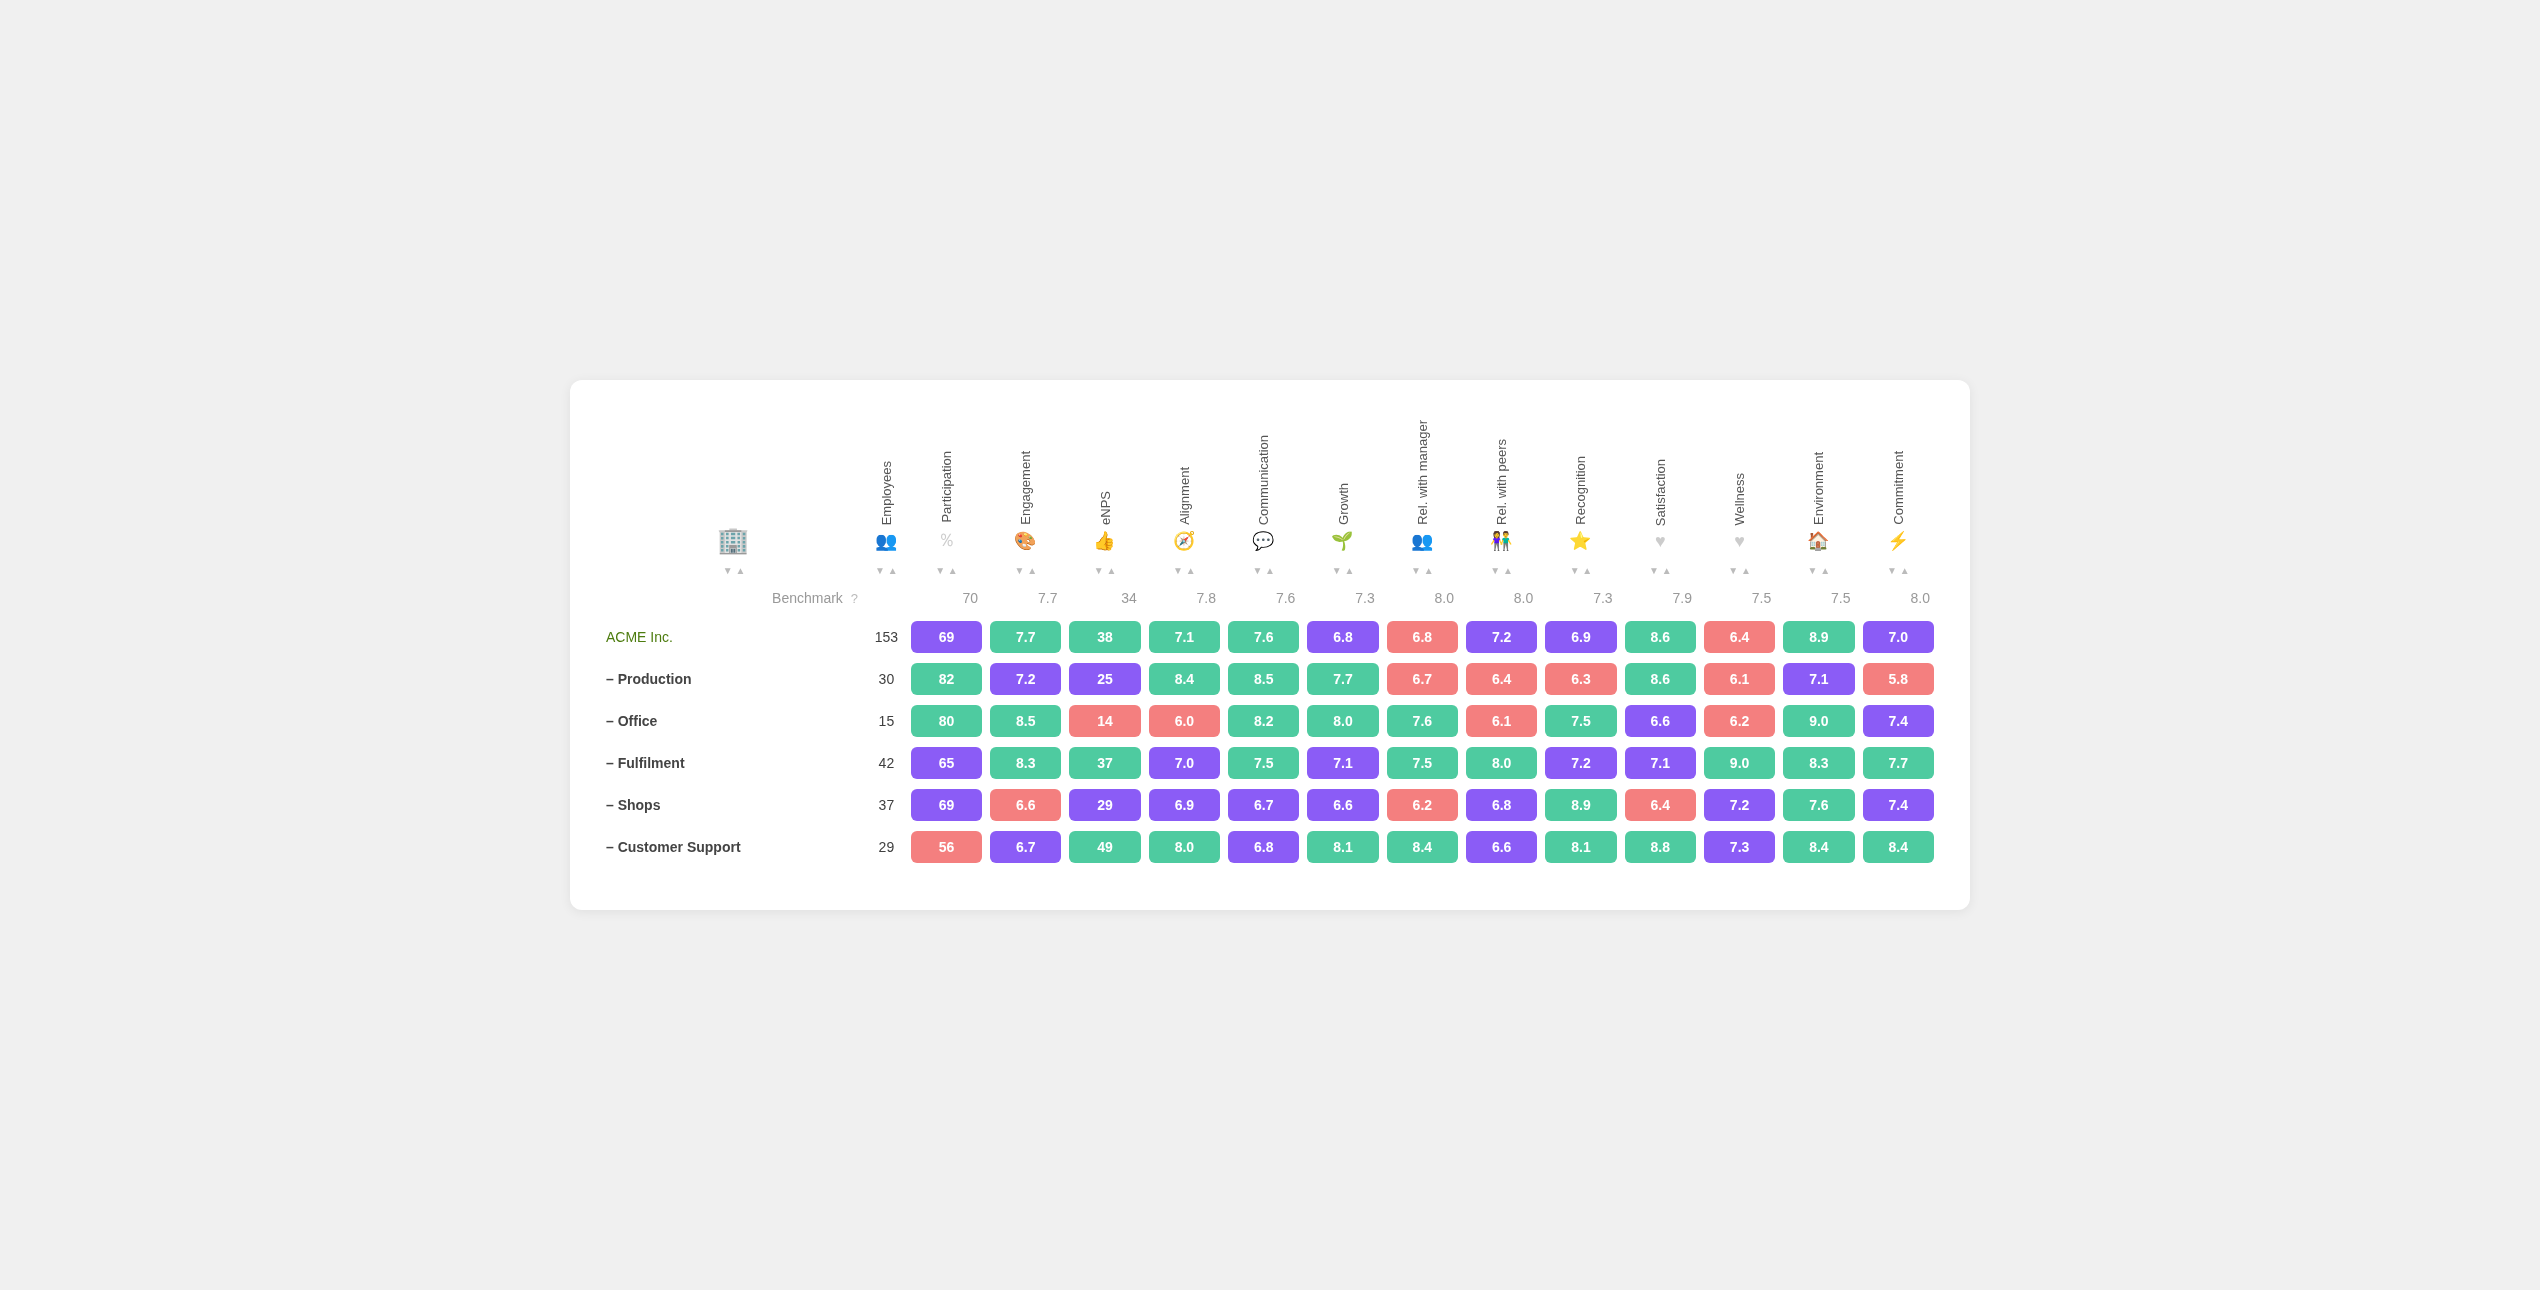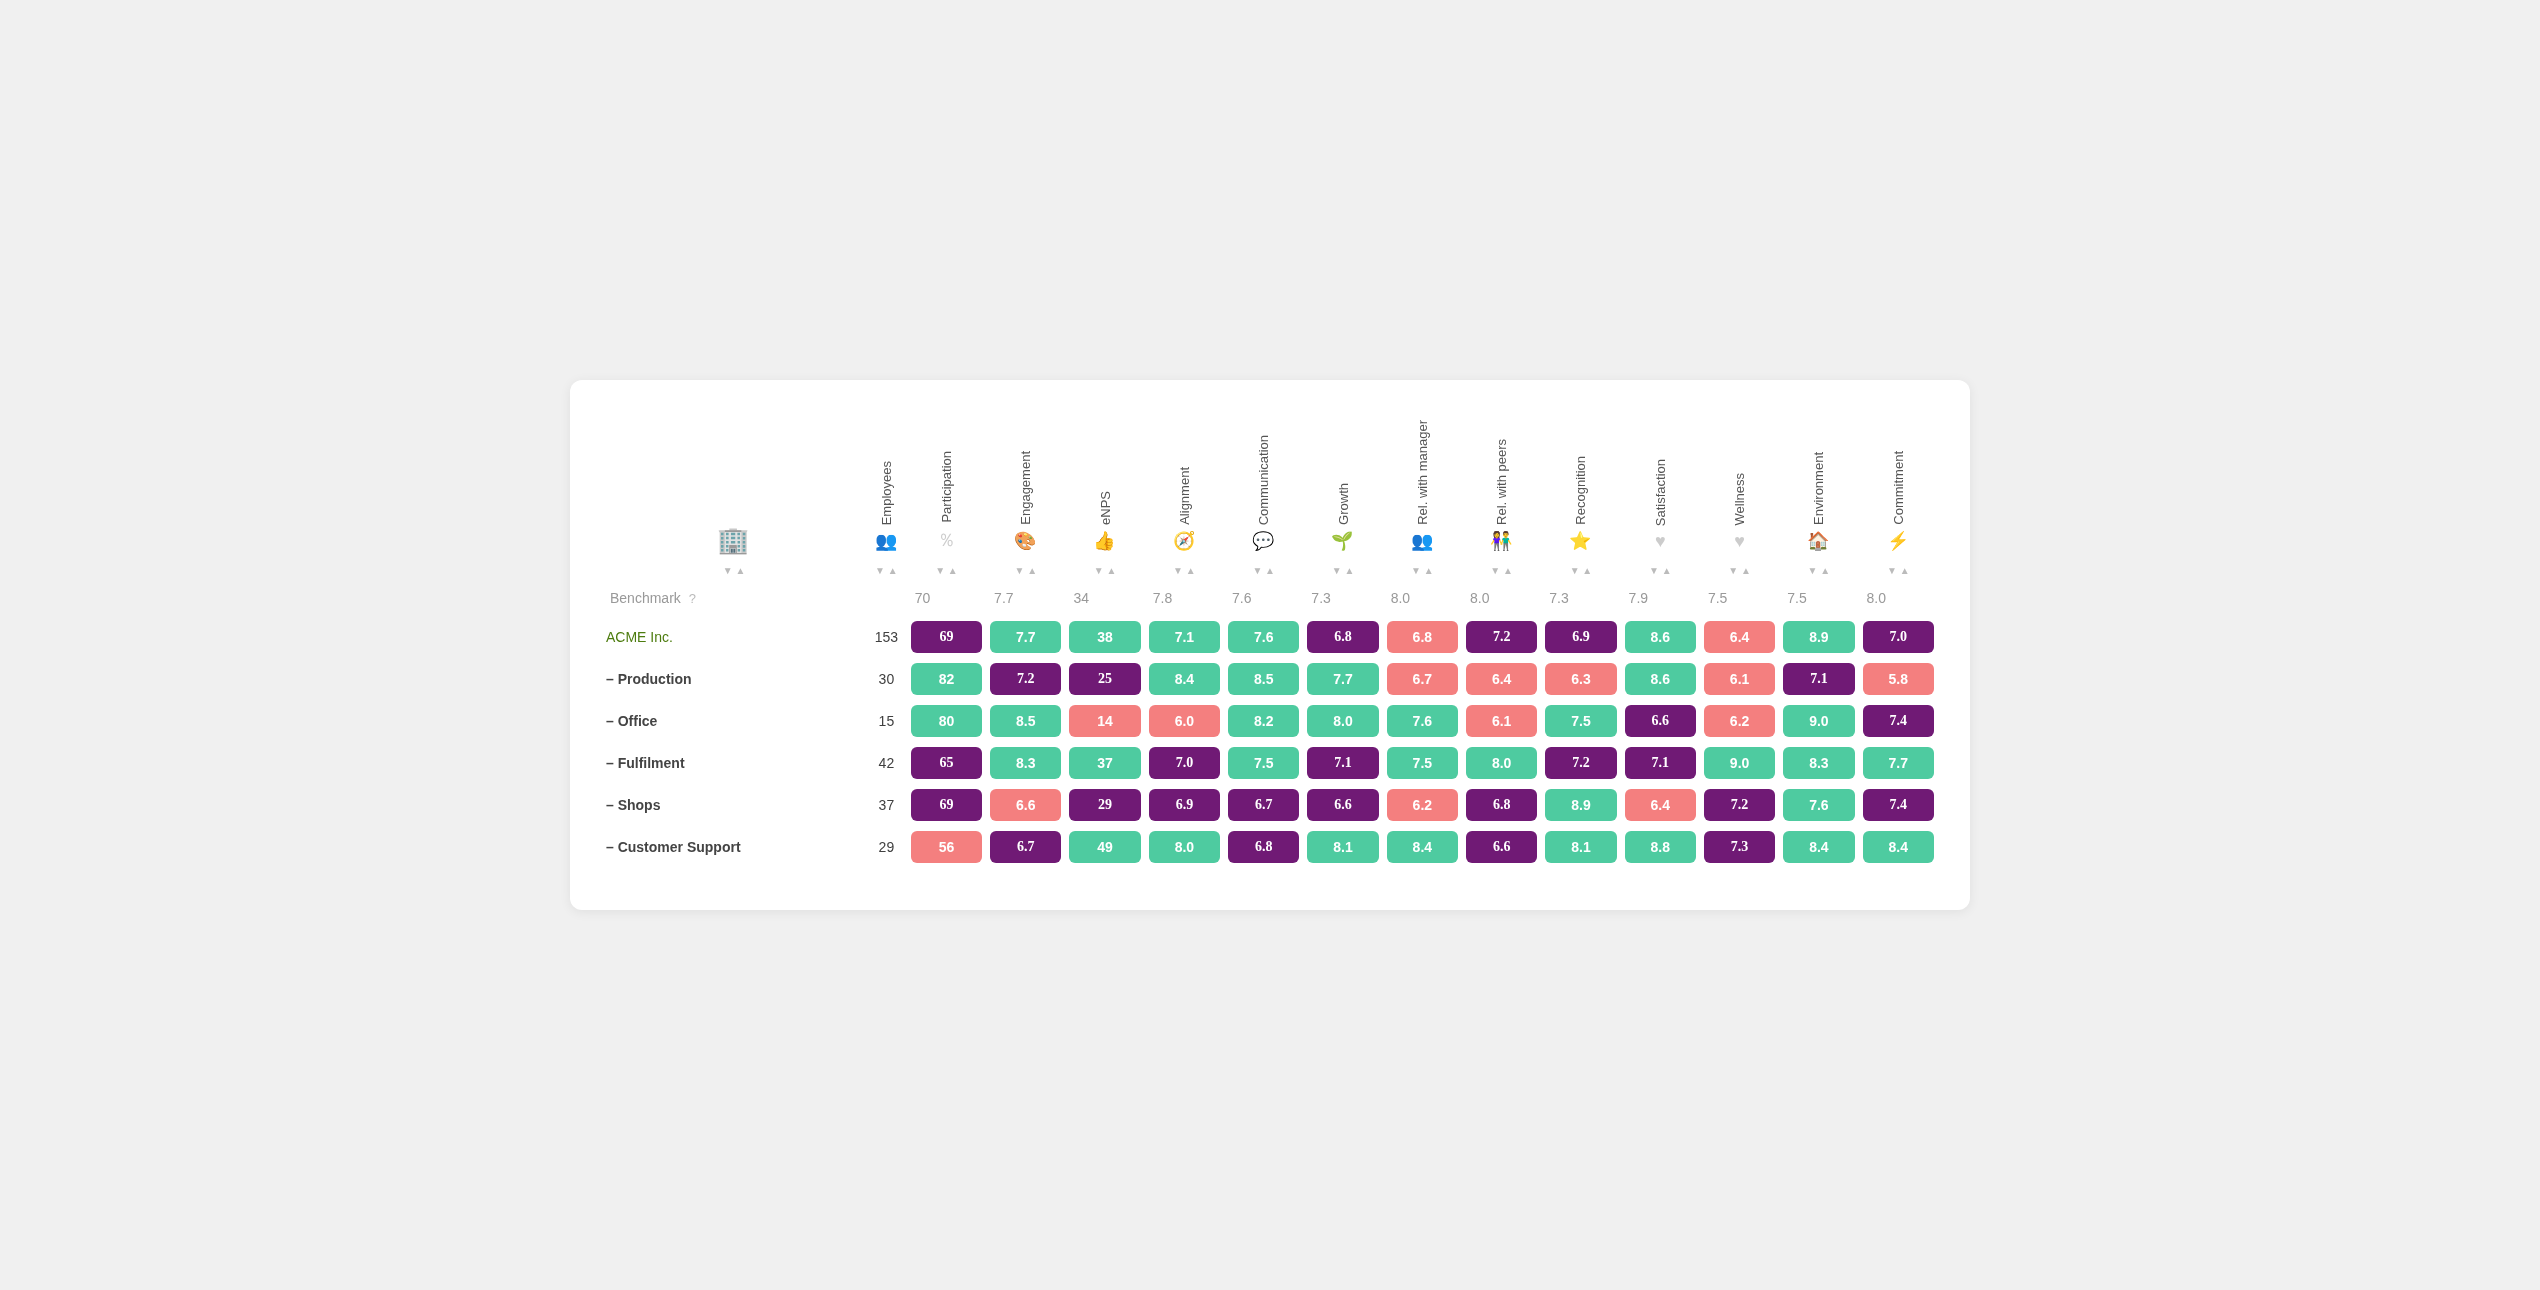--- a/index.html
+++ b/index.html
@@ -50,21 +50,21 @@
     }
     .sort-arrows {
       color: #bbb;
       font-size: 10px;
     }
     
     .benchmark-row td {
       font-size: 14px;
       color: #999;
       padding: 8px 6px;
-      text-align: left;
+      text-align: right;
     }
     .benchmark-label {
       text-align: left;
       font-size: 15px;
       color: #aaa;
       padding-left: 4px;
     }
     .benchmark-q {
       font-size: 13px;
       color: #bbb;
@@ -95,21 +95,21 @@
     .cell {
       border-radius: 6px;
       padding: 8px 4px;
       font-size: 14px;
       font-weight: 600;
       min-width: 52px;
       display: block;
       text-align: center;
     }
     .green  { background: #4ecba0; color: #fff; }
-    .yellow { background: #701a75; color: #fff; font-family: Liberation Serif, serif; }
+    .yellow { background: #8b5cf6; color: #fff; }
     .red    { background: #f47f7f; color: #fff; }
   </style>
 </head>
 <body>
 
 <div class="card">
   <table id="main-table">
     <thead>
 
       <tr class="header-icon-row">

